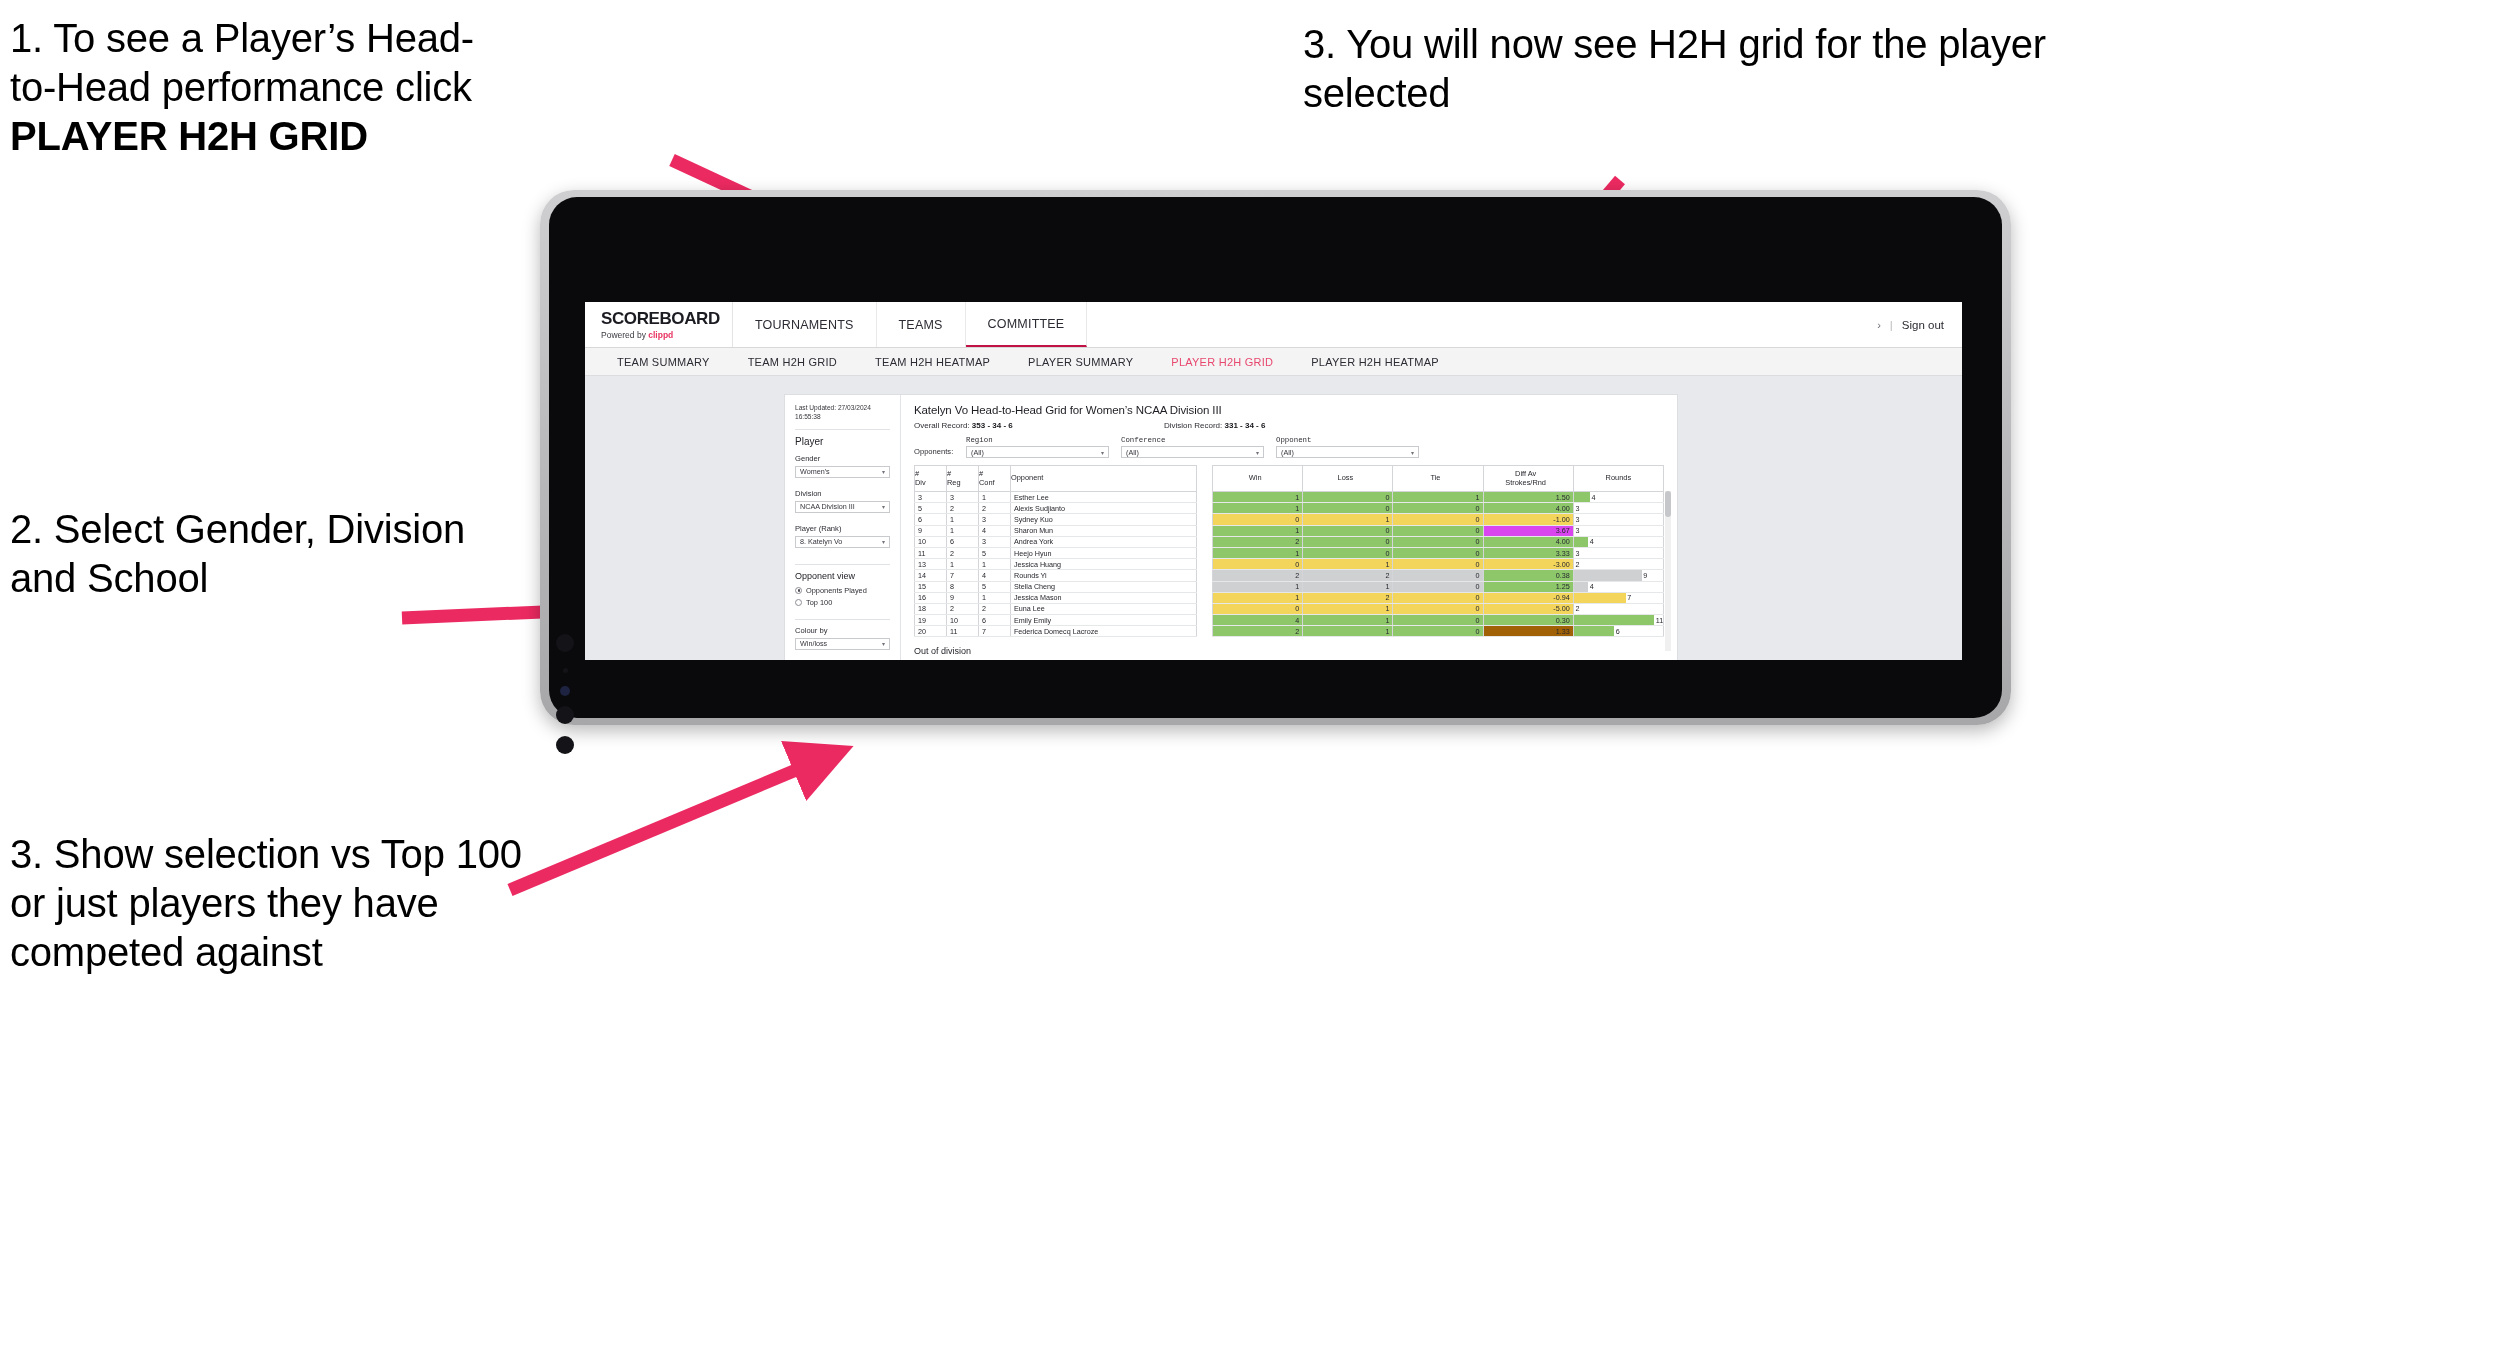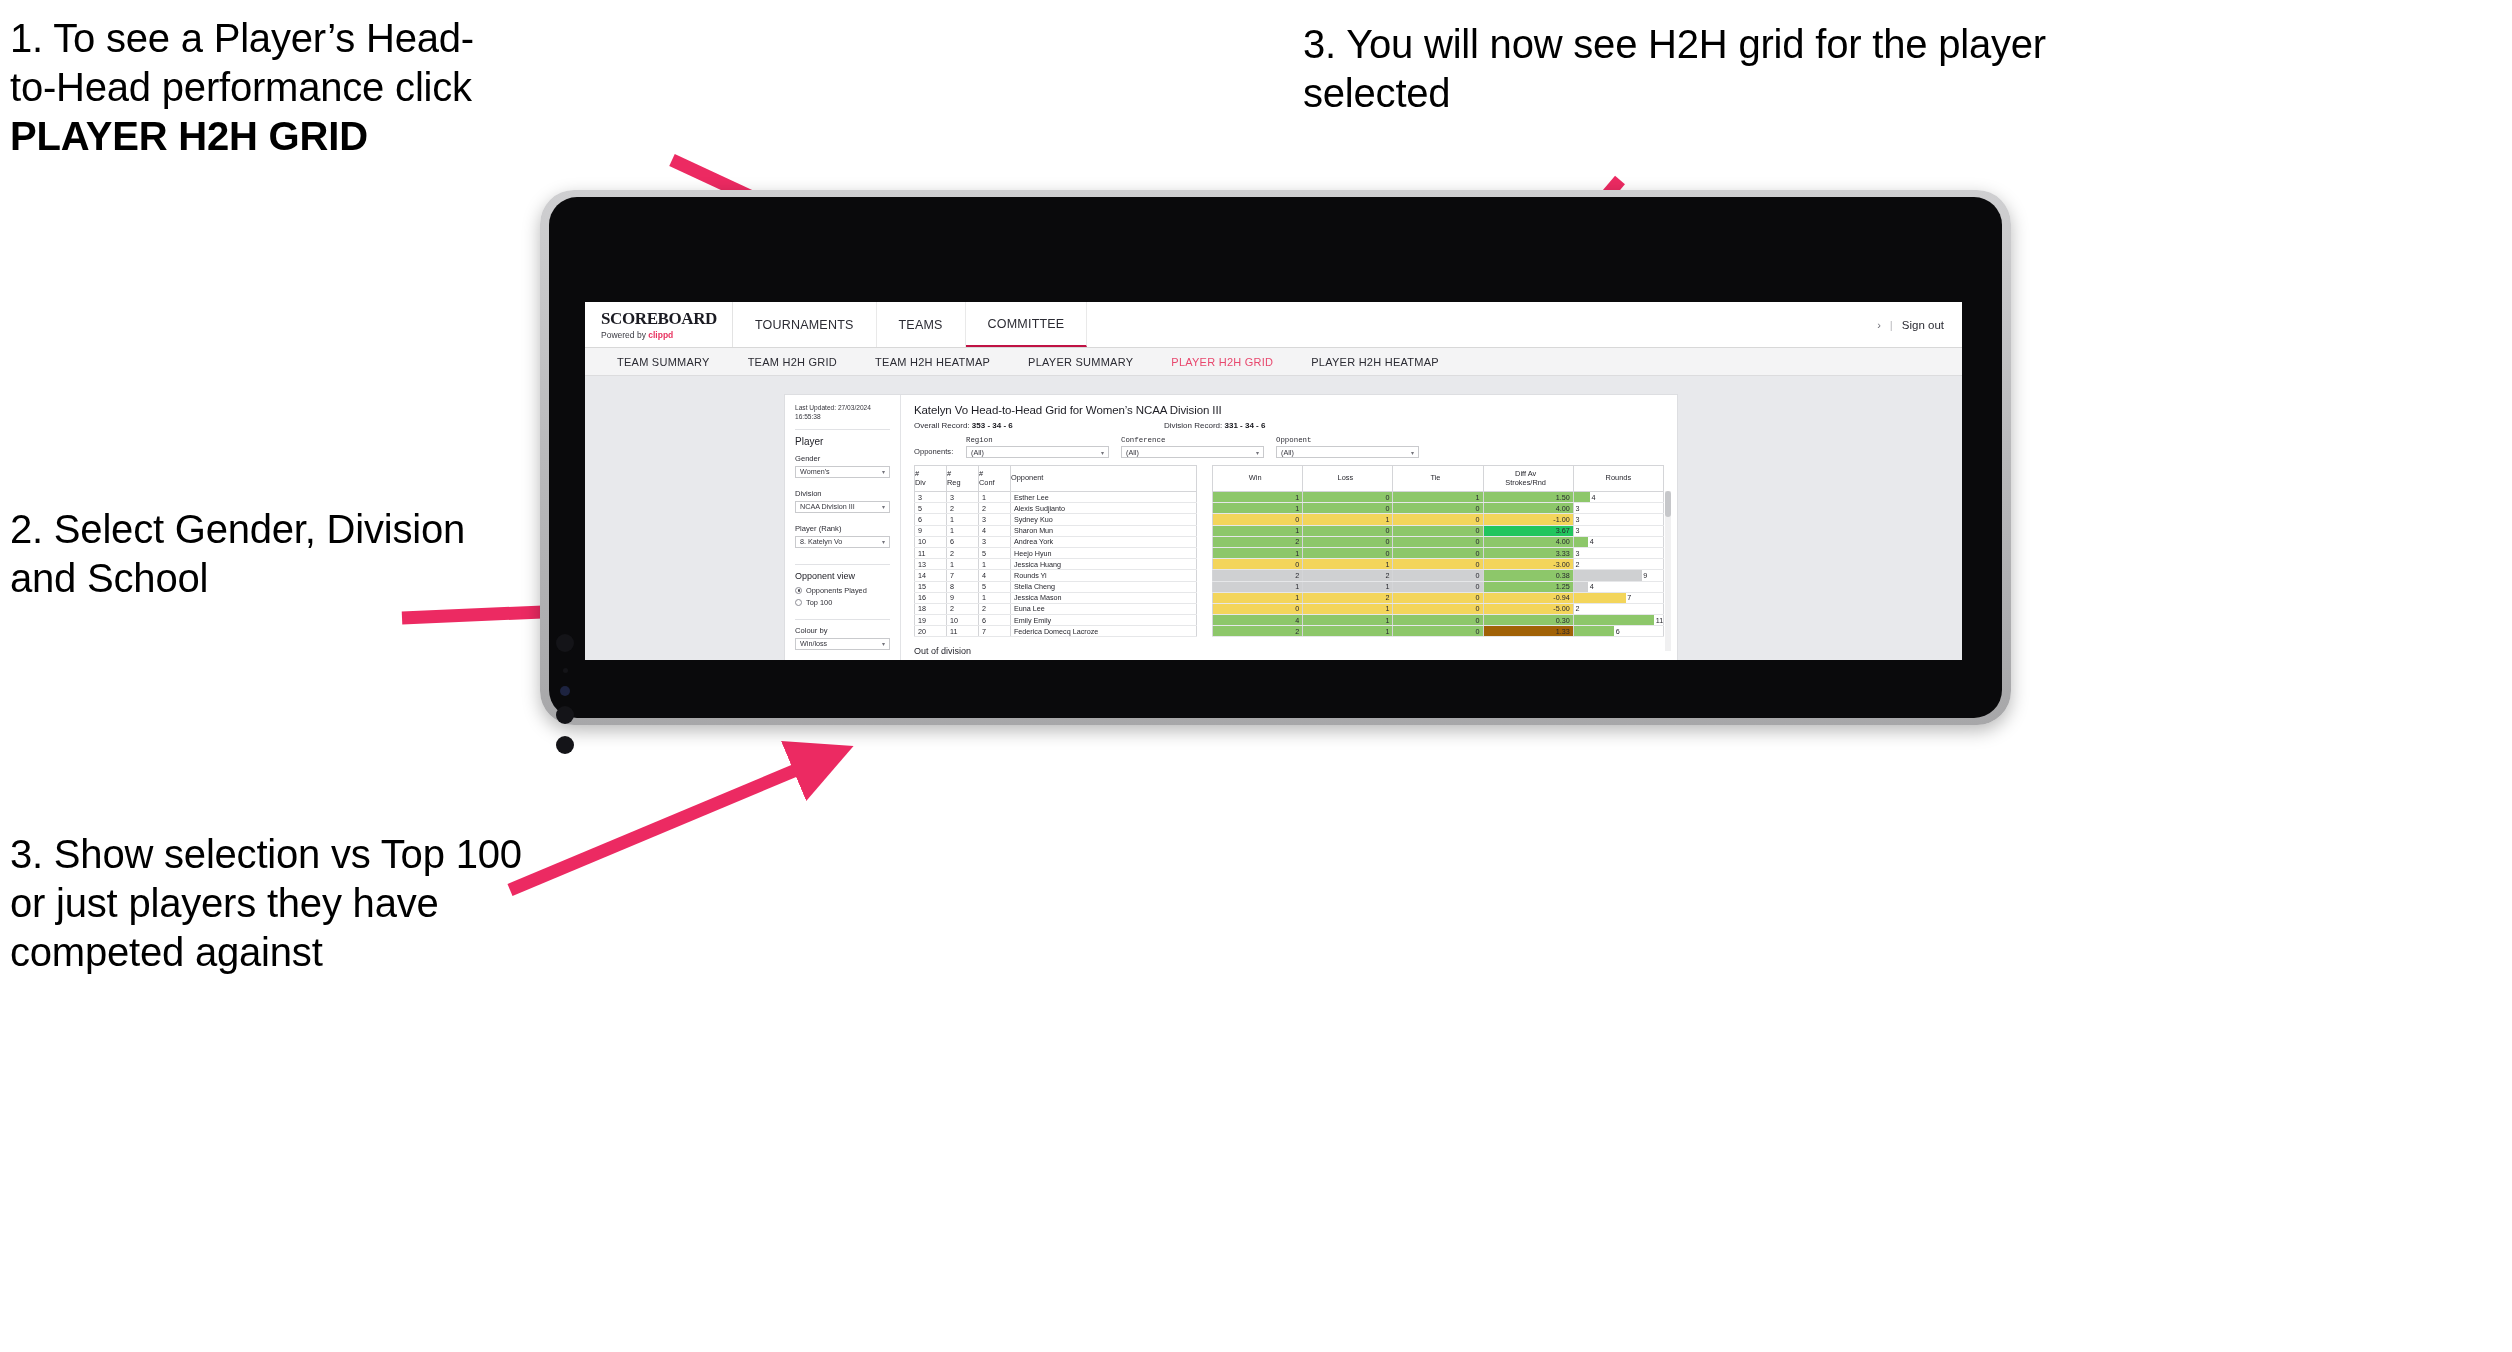--- a/index.html
+++ b/index.html
@@ -65,21 +65,21 @@
     border-bottom: 1px solid #d8d8d8;
   }
   .brand {
     width: 148px;
     display: flex; flex-direction: column;
     justify-content: center;
     padding-left: 16px;
     border-right: 1px solid #e3e3e3;
   }
   .brand-name {
-    font-family: Liberation Serif, serif;
+    font-family: Liberation Sans, sans-serif;
     font-weight: 700;
     font-size: 17px;
     letter-spacing: -0.4px;
     color: #1b1b22;
     line-height: 1;
   }
   .brand-sub { font-size: 8.5px; color: #3a3a42; margin-top: 3px; }
   .brand-sub .clippd { color: #e8325f; font-weight: 700; }
   .top-nav { display: flex; align-items: stretch; }
   .top-nav-item {
@@ -465,21 +465,21 @@
                 </tr>
                 <tr>
                   <td class="c-div">9</td>
                   <td class="c-reg">1</td>
                   <td class="c-conf">4</td>
                   <td class="c-opp">Sharon Mun</td>
                   <td class="hdr-gap"></td>
                   <td class="c-num" style="background: rgb(141, 199, 106);">1</td>
                   <td class="c-num" style="background: rgb(141, 199, 106);">0</td>
                   <td class="c-num" style="background: rgb(141, 199, 106);">0</td>
-                  <td class="c-num" style="background: #22c55e; margin-top: 48px;">3.67</td>
+                  <td class="c-num" style="background: #d946ef; margin-top: 48px;">3.67</td>
                   <td class="c-rnd">
                     <span class="fill" style="width: 0%; background: rgb(141, 199, 106);"></span>
                     <span class="rnd-val" style="left: 2%;">3</span>
                   </td>
                 </tr>
                 <tr>
                   <td class="c-div">10</td>
                   <td class="c-reg">6</td>
                   <td class="c-conf">3</td>
                   <td class="c-opp">Andrea York</td>

